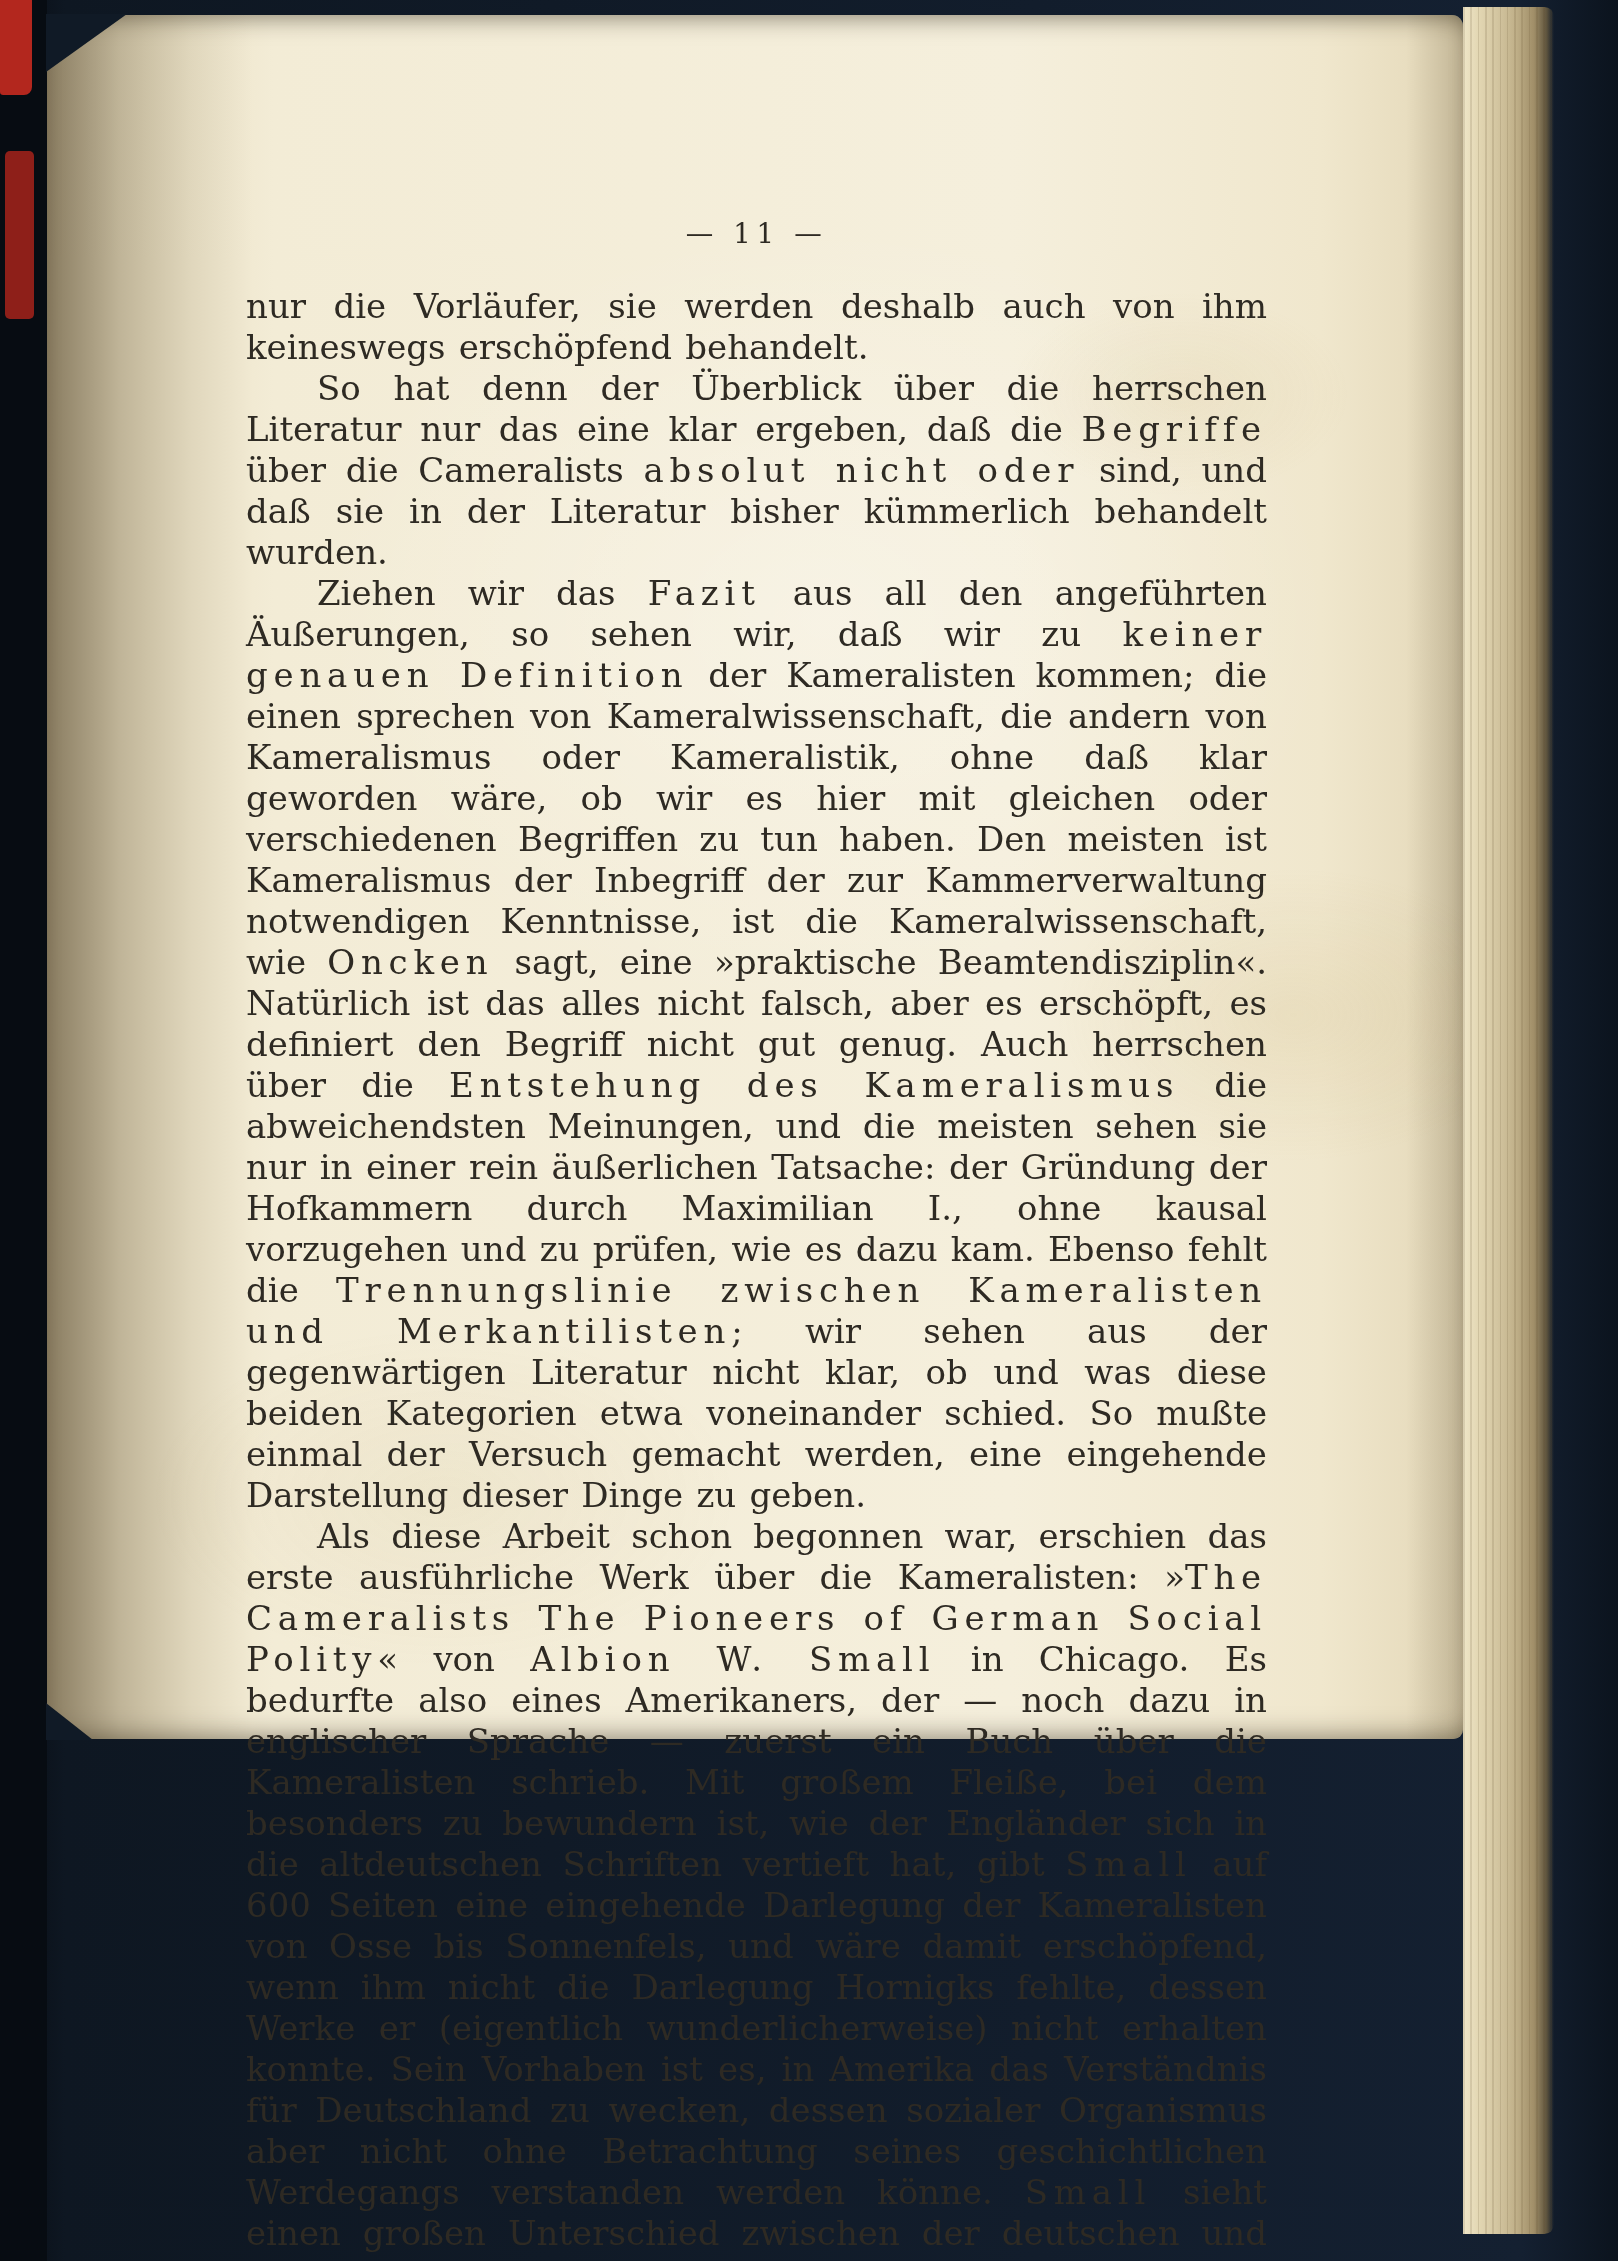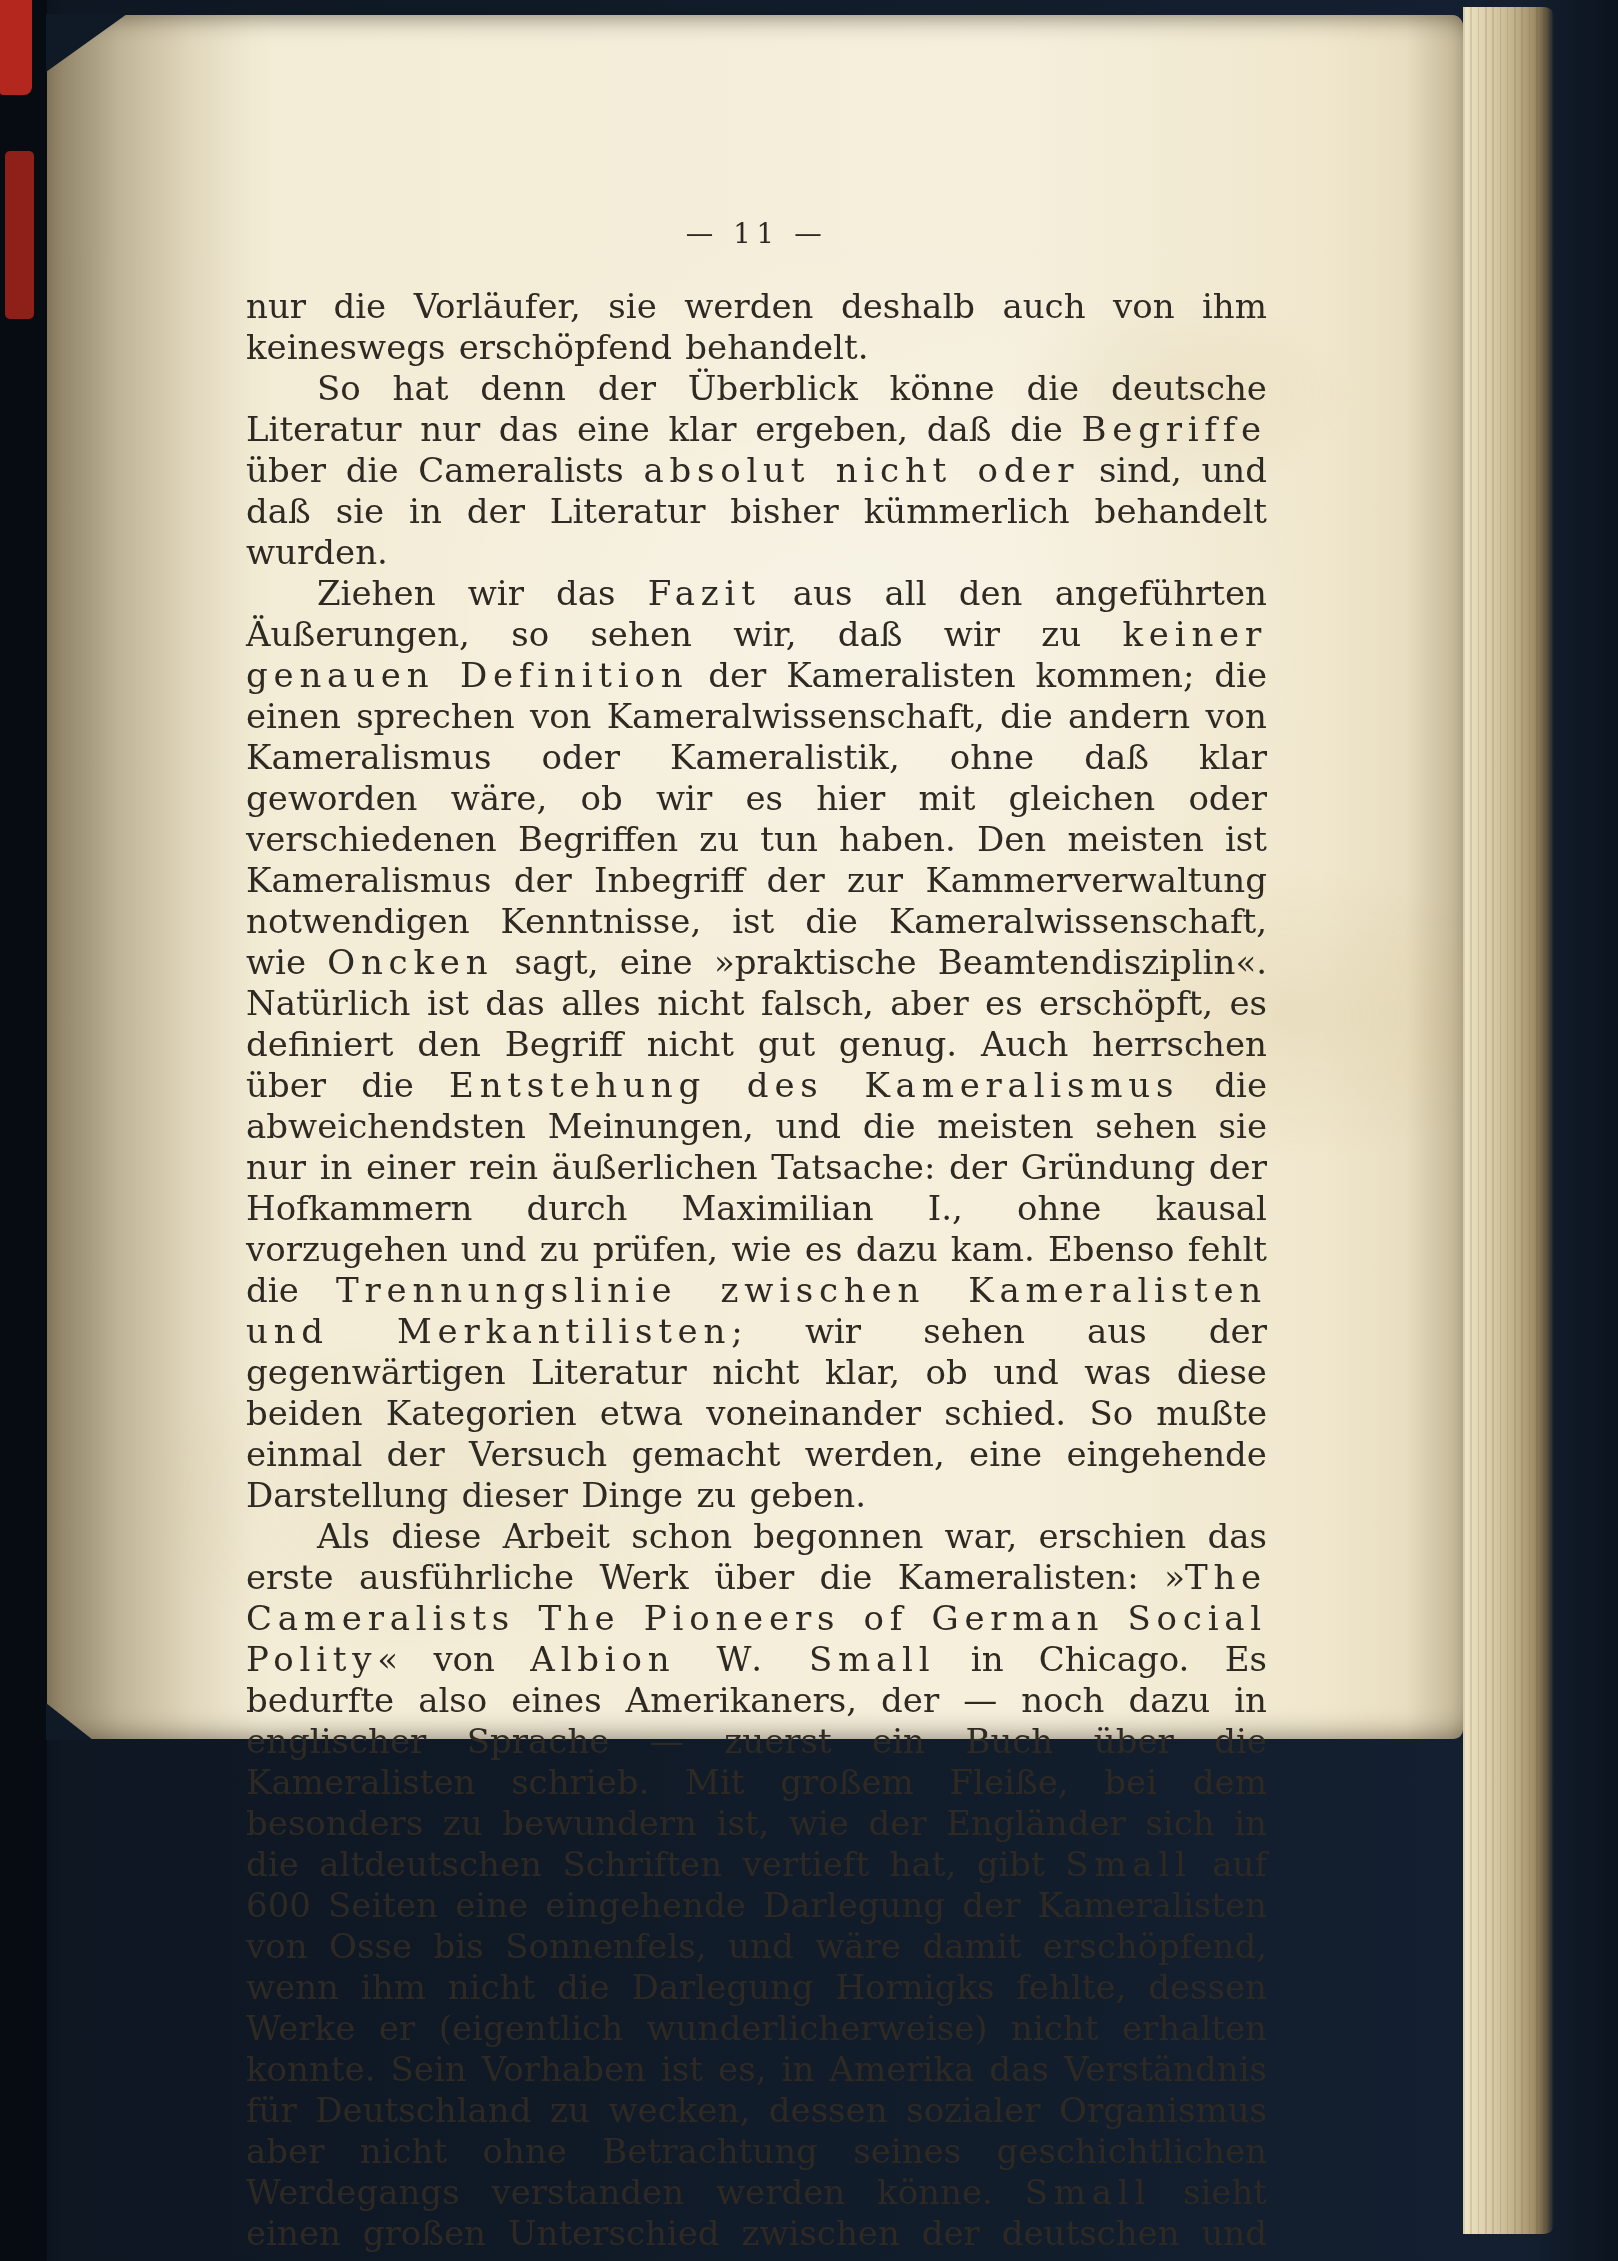--- a/index.html
+++ b/index.html
@@ -104,21 +104,21 @@
     <div class="gutter-shadow"></div>
     <div class="right-inner-shadow"></div>
     <div class="paper-texture"></div>
     <div class="corner-wear-tl"></div>
     <div class="corner-wear-bl"></div>
 
     <div class="text-block">
       <div class="page-number">—  11  —</div>
       <div class="paragraphs">
           <p class="para"><span>nur die Vorläufer, sie werden deshalb auch von ihm keineswegs erschöpfend behandelt.</span></p>
-          <p class="para indent"><span>So hat denn der Überblick könne die deutsche Literatur nur das eine klar ergeben, daß die </span><span class="spaced">Begriffe</span><span> über die Cameralists </span><span class="spaced">absolut nicht oder</span><span> sind, und daß sie in der Literatur bisher kümmerlich behandelt wurden.</span></p>
+          <p class="para indent"><span>So hat denn der Überblick über die herrschen Literatur nur das eine klar ergeben, daß die </span><span class="spaced">Begriffe</span><span> über die Cameralists </span><span class="spaced">absolut nicht oder</span><span> sind, und daß sie in der Literatur bisher kümmerlich behandelt wurden.</span></p>
           <p class="para indent"><span>Ziehen wir das </span><span class="spaced">Fazit</span><span> aus all den angeführten Äußerungen, so sehen wir, daß wir zu </span><span class="spaced">keiner genauen Definition</span><span> der Kameralisten kommen; die einen sprechen von Kameralwissenschaft, die andern von Kameralismus oder Kameralistik, ohne daß klar geworden wäre, ob wir es hier mit gleichen oder verschiedenen Begriffen zu tun haben. Den meisten ist Kameralismus der Inbegriff der zur Kammerverwaltung notwendigen Kenntnisse, ist die Kameralwissenschaft, wie </span><span class="spaced">Oncken</span><span> sagt, eine »praktische Beamtendisziplin«. Natürlich ist das alles nicht falsch, aber es erschöpft, es definiert den Begriff nicht gut genug. Auch herrschen über die </span><span class="spaced">Entstehung des Kameralismus</span><span> die abweichendsten Meinungen, und die meisten sehen sie nur in einer rein äußerlichen Tatsache: der Gründung der Hofkammern durch Maximilian I., ohne kausal vorzugehen und zu prüfen, wie es dazu kam. Ebenso fehlt die </span><span class="spaced">Trennungslinie zwischen Kameralisten und Merkantilisten</span><span>; wir sehen aus der gegenwärtigen Literatur nicht klar, ob und was diese beiden Kategorien etwa voneinander schied. So mußte einmal der Versuch gemacht werden, eine eingehende Darstellung dieser Dinge zu geben.</span></p>
           <p class="para indent"><span>Als diese Arbeit schon begonnen war, erschien das erste ausführliche Werk über die Kameralisten: »</span><span class="spaced">The Cameralists The Pioneers of German Social Polity</span><span>« von </span><span class="spaced">Albion W. Small</span><span> in Chicago. Es bedurfte also eines Amerikaners, der — noch dazu in englischer Sprache — zuerst ein Buch über die Kameralisten schrieb. Mit großem Fleiße, bei dem besonders zu bewundern ist, wie der Engländer sich in die altdeutschen Schriften vertieft hat, gibt </span><span class="spaced">Small</span><span> auf 600 Seiten eine eingehende Darlegung der Kameralisten von Osse bis Sonnenfels, und wäre damit erschöpfend, wenn ihm nicht die Darlegung Hornigks fehlte, dessen Werke er (eigentlich wunderlicherweise) nicht erhalten konnte. Sein Vorhaben ist es, in Amerika das Verständnis für Deutschland zu wecken, dessen sozialer Organismus aber nicht ohne Betrachtung seines geschichtlichen Werdegangs verstanden werden könne. </span><span class="spaced">Small</span><span> sieht einen großen Unterschied zwischen der deutschen und der amerikanischen Staatsauffassung. Der Deutsche ist Kollektivist,</span></p>
         </div>
     </div>
   </div>
 
   <div class="page-edge-stack">
     <div class="page-edge-lines"></div>
   </div>
 

